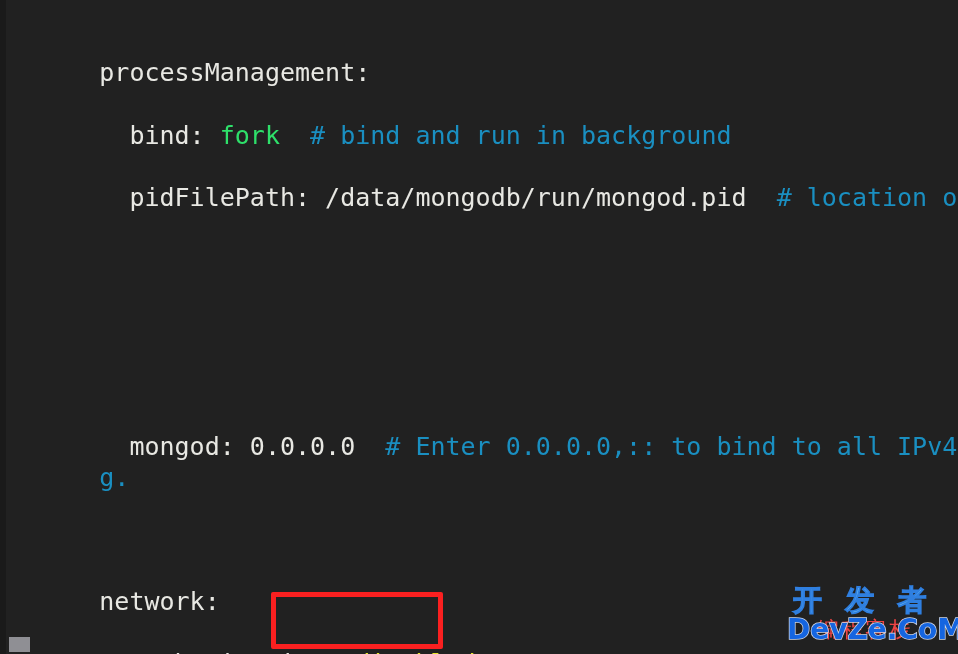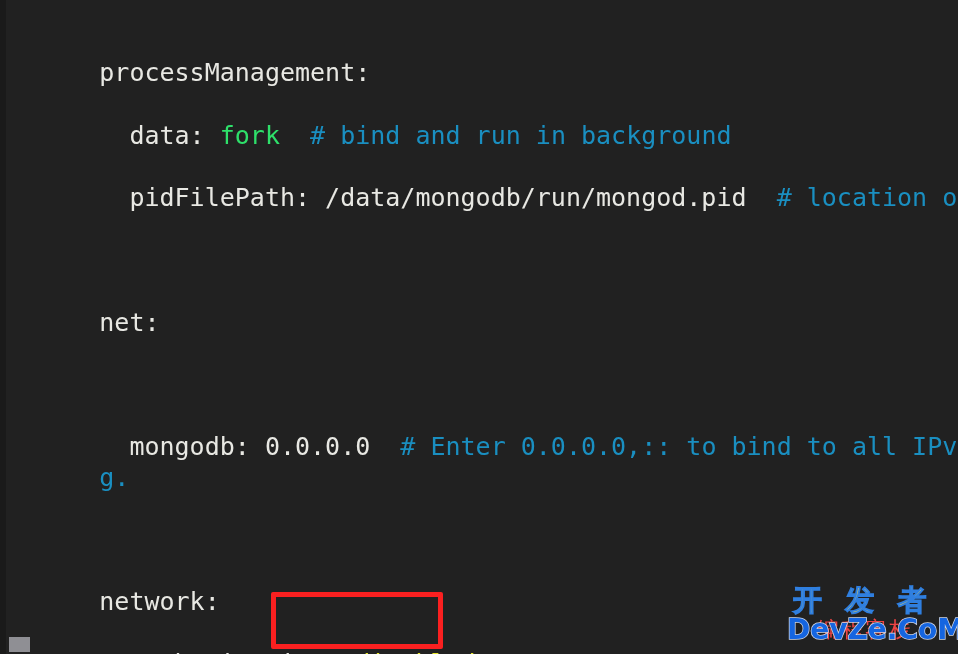--- a/index.html
+++ b/index.html
@@ -87,21 +87,21 @@
   }
   .wm-cn {
     position: absolute;
     left: 6px;
     top: 0px;
     font-family: "DejaVu Sans", sans-serif;
     font-size: 29px;
     line-height: 32px;
     letter-spacing: 7px;
     font-weight: 400;
-    color: #fde047;
+    color: #7dd3fc;
     -webkit-text-stroke: 2px #2f7fe0;
     text-shadow: 0 0 1px #2f7fe0;
     white-space: nowrap;
   }
   .wm-ghost {
     position: absolute;
     left: 30px;
     top: 33px;
     font-family: "DejaVu Sans", sans-serif;
     font-size: 22px;
@@ -131,35 +131,32 @@
 
   <div class="left-gutter"></div>
 
   <div class="code-area">
 
     <div class="line" style="top:20px">
       <span class="key">processManagement:</span>
     </div>
 
     <div class="line" style="top:83px">
-      <span class="key">  data: </span><span class="bool">fork</span><span class="comment">  # bind and run in background</span>
+      <span class="key">  bind: </span><span class="bool">fork</span><span class="comment">  # bind and run in background</span>
     </div>
 
     <div class="line" style="top:145px">
       <span class="plain">  pidFilePath: /data/mongodb/run/mongod.pid</span><span class="comment">  # location of p</span>
     </div>
 
 
-    <div class="line" style="top:270px">
-      <span class="key">net:</span>
-    </div>
 
 
     <div class="line" style="top:394px">
-      <span class="plain">  mongodb: 0.0.0.0</span><span class="comment">  # Enter 0.0.0.0,:: to bind to all IPv4 a</span>
+      <span class="plain">  mongod: 0.0.0.0</span><span class="comment">  # Enter 0.0.0.0,:: to bind to all IPv4 a</span>
     </div>
 
     <div class="wrapline" style="top:425px">
       <span class="comment">g.</span>
     </div>
 
 
     <div class="line" style="top:549px">
       <span class="key">network:</span>
     </div>

